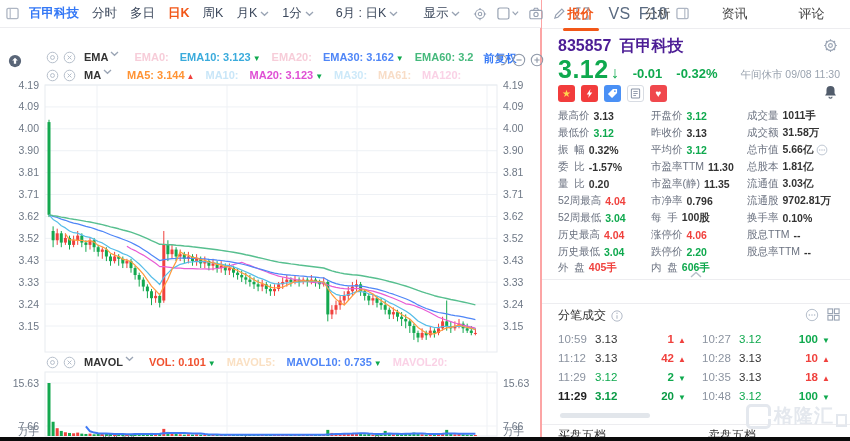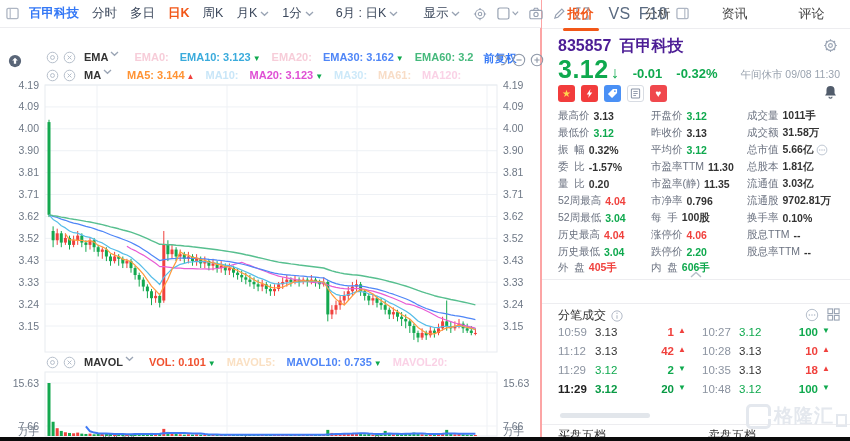--- a/index.html
+++ b/index.html
@@ -50,21 +50,21 @@
 .scell .v.g{color:#0fa94e}.scell .v.r{color:#f0413d}
 .collapse{position:absolute;left:0;right:0;top:267px;text-align:center;cursor:pointer}
 .hr{position:absolute;left:0;right:0;height:1px;background:#ededf0}
 .subtabs{position:absolute;left:16px;top:283px;display:flex;gap:27px;font-size:12.5px}
 .sub{color:#444;cursor:pointer}
 .sub.active{color:#f25718;font-weight:bold;position:relative}
 .sub.active::after{content:"";position:absolute;left:0;bottom:-5px;width:100%;height:2px;background:#f25718}
 .tapehead{position:absolute;left:16px;top:307px;font-size:12px;color:#333;display:flex;align-items:center;gap:5px}
 .tapeicons{position:absolute;right:10px;top:308px;display:flex;gap:8px}
 .trades{position:absolute;left:0;right:0;top:326px}
-.trow{display:flex;height:19px;align-items:flex-start;padding-left:16px;font-size:11.5px;white-space:nowrap;cursor:pointer}
+.trow{display:flex;height:19px;align-items:flex-end;padding-left:16px;font-size:11.5px;white-space:nowrap;cursor:pointer}
 .trow .tt{width:37px;color:#8b93a0}
 .trow .tp{width:45px}
 .trow .tv{width:34px;text-align:right;font-weight:bold}
 .trow .ta{width:12px;text-align:right;font-size:8px}
 .trow .rgap{width:16px}
 .trow .d{color:#333}.trow .g{color:#0fa94e}.trow .r{color:#f0413d}
 .trow.bold .lt,.trow.bold .lp,.trow.bold .lv{font-weight:bold;color:#222}
 .trow.bold .lp.g,.trow.bold .lv.g{color:#089a44}
 .scrollthumb{position:absolute;left:18px;top:413px;width:90px;height:5px;background:#e2e6eb;border-radius:2.5px;cursor:pointer}
 .depthrow{position:absolute;left:16px;top:427px;font-size:12px;color:#333;display:flex}

